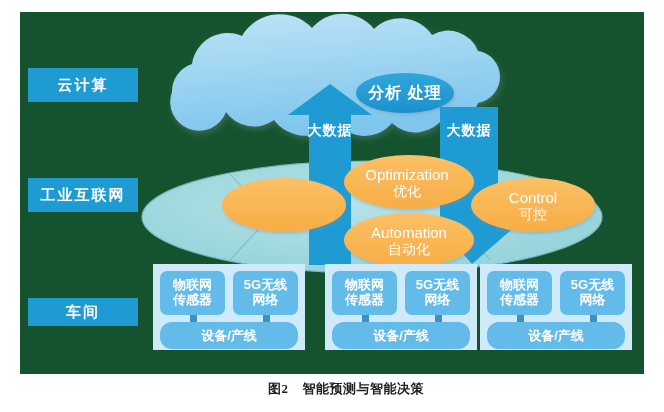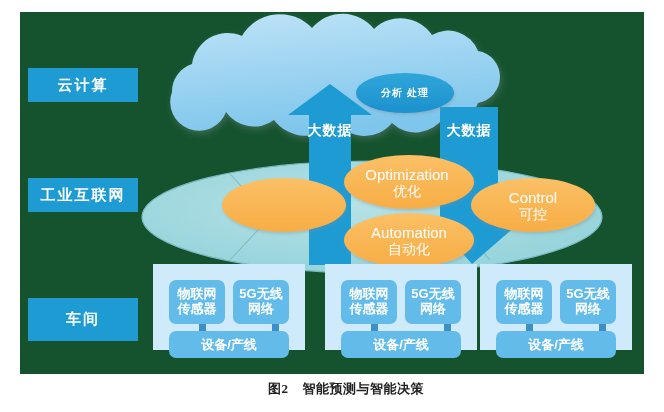--- a/index.html
+++ b/index.html
@@ -43,48 +43,48 @@
     font-weight: bold;
     font-size: 15px;
     letter-spacing: 2px;
     display: flex;
     align-items: center;
     justify-content: center;
     box-sizing: border-box;
   }
   #tier-cloud  { left: 8px;  top: 56px;  width: 110px; height: 34px; }
   #tier-iiot   { left: 8px;  top: 166px; width: 110px; height: 34px; }
-  #tier-shop   { left: 8px;  top: 286px; width: 110px; height: 43px; }
+  #tier-shop   { left: 8px;  top: 286px; width: 110px; height: 28px; }
 
   
   .ovl {
     position: absolute;
     display: flex;
     flex-direction: column;
     align-items: center;
     justify-content: center;
     color: #ffffff;
     text-align: center;
     pointer-events: none;
     line-height: 1.12;
   }
-  .ovl.pill { font-size: 10px; font-weight: bold; letter-spacing: 1px; }
+  .ovl.pill { font-size: 16px; font-weight: bold; letter-spacing: 1px; }
   .ovl.bd   { font-size: 14px; font-weight: bold; letter-spacing: 1px; }
   .ovl.cap  { font-size: 15px; font-weight: normal; }
   .ovl.cap .zh { font-size: 14px; }
 
   
   .workshop {
     position: absolute;
     background: #cfeafa;
     top: 252px;
     width: 152px;
     height: 86px;
     box-sizing: border-box;
-    padding: 16px;
+    padding: 7px;
   }
   #ws-1 { left: 133px; }
   #ws-2 { left: 305px; }
   #ws-3 { left: 460px; }
   .ws-row {
     display: flex;
     gap: 8px;
     justify-content: center;
   }
   .ws-node {
@@ -111,21 +111,21 @@
     top: 0;
     width: 7px;
     height: 7px;
     background: #3e8fc4;
   }
   .conn.left  { left: 30px; }
   .conn.right { left: 103px; }
   .ws-bar {
     background: #62bbe8;
     color: #ffffff;
-    border-radius: 7px;
+    border-radius: 12px;
     height: 27px;
     font-size: 13px;
     font-weight: bold;
     display: flex;
     align-items: center;
     justify-content: center;
   }
   
   #caption {
     position: absolute;

